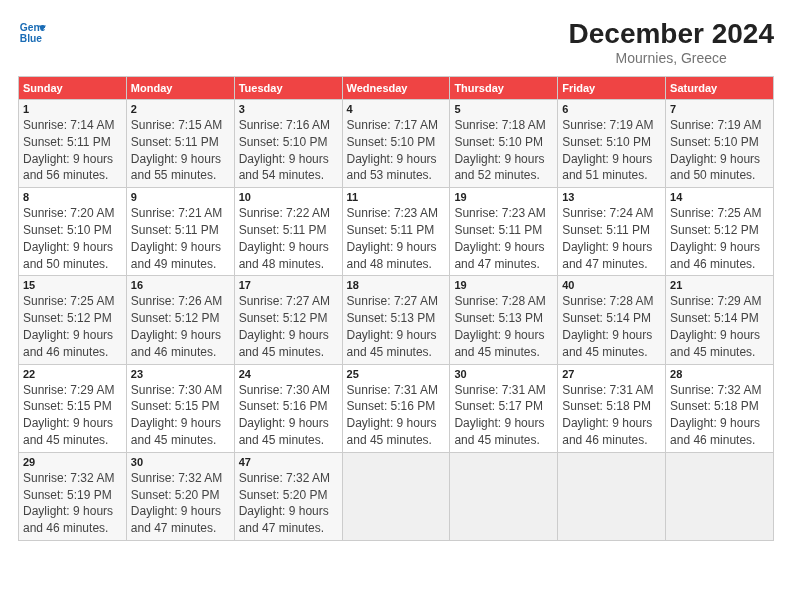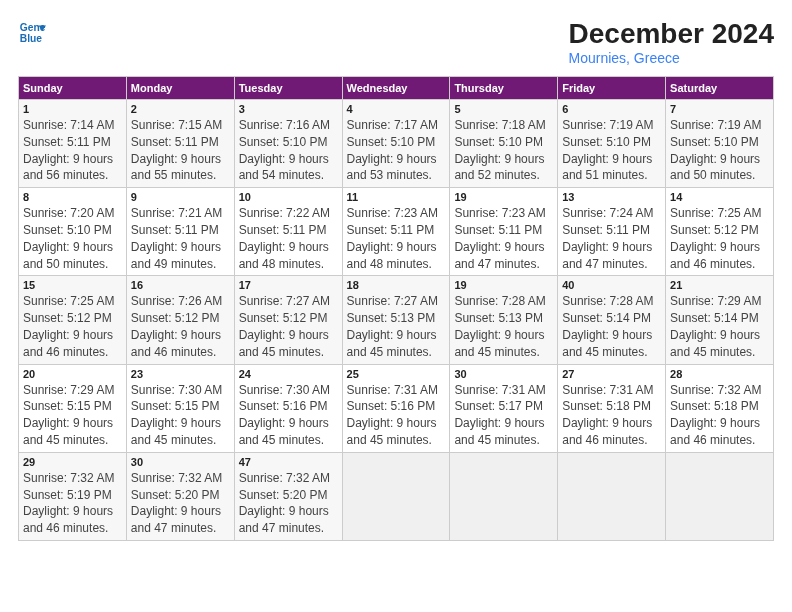--- a/index.html
+++ b/index.html
@@ -24,38 +24,38 @@
     .logo {
       display: flex;
       align-items: center;
       gap: 4px;
     }
     .logo-icon {
       width: 28px;
       height: 28px;
     }
     .title-block {
-      text-align: left;
+      text-align: center;
     }
     .main-title {
       font-size: 28px;
       font-weight: bold;
       color: #222;
     }
     .subtitle {
       font-size: 14px;
-      color: #3b82f6;
+      color: #737373;
     }
     table {
       width: 100%;
       border-collapse: collapse;
       table-layout: fixed;
     }
     thead tr th {
-      background-color: #701a75;
+      background-color: #ef4444;
       color: #fff;
       font-size: 11px;
       font-weight: bold;
       padding: 5px 4px;
       text-align: left;
       border: 1px solid #ccc;
     }
     tbody tr td {
       border: 1px solid #ccc;
       vertical-align: top;
@@ -138,21 +138,21 @@
         <tr>
           <td><span class="day-num">15</span><span class="day-info">Sunrise: 7:25 AM<br>Sunset: 5:12 PM<br>Daylight: 9 hours<br>and 46 minutes.</span></td>
           <td><span class="day-num">16</span><span class="day-info">Sunrise: 7:26 AM<br>Sunset: 5:12 PM<br>Daylight: 9 hours<br>and 46 minutes.</span></td>
           <td><span class="day-num">17</span><span class="day-info">Sunrise: 7:27 AM<br>Sunset: 5:12 PM<br>Daylight: 9 hours<br>and 45 minutes.</span></td>
           <td><span class="day-num">18</span><span class="day-info">Sunrise: 7:27 AM<br>Sunset: 5:13 PM<br>Daylight: 9 hours<br>and 45 minutes.</span></td>
           <td><span class="day-num">19</span><span class="day-info">Sunrise: 7:28 AM<br>Sunset: 5:13 PM<br>Daylight: 9 hours<br>and 45 minutes.</span></td>
           <td><span class="day-num">40</span><span class="day-info">Sunrise: 7:28 AM<br>Sunset: 5:14 PM<br>Daylight: 9 hours<br>and 45 minutes.</span></td>
           <td><span class="day-num">21</span><span class="day-info">Sunrise: 7:29 AM<br>Sunset: 5:14 PM<br>Daylight: 9 hours<br>and 45 minutes.</span></td>
         </tr>
         <tr>
-          <td><span class="day-num">20</span><span class="day-info">Sunrise: 7:29 AM<br>Sunset: 5:15 PM<br>Daylight: 9 hours<br>and 45 minutes.</span></td>
+          <td><span class="day-num">22</span><span class="day-info">Sunrise: 7:29 AM<br>Sunset: 5:15 PM<br>Daylight: 9 hours<br>and 45 minutes.</span></td>
           <td><span class="day-num">23</span><span class="day-info">Sunrise: 7:30 AM<br>Sunset: 5:15 PM<br>Daylight: 9 hours<br>and 45 minutes.</span></td>
           <td><span class="day-num">24</span><span class="day-info">Sunrise: 7:30 AM<br>Sunset: 5:16 PM<br>Daylight: 9 hours<br>and 45 minutes.</span></td>
           <td><span class="day-num">25</span><span class="day-info">Sunrise: 7:31 AM<br>Sunset: 5:16 PM<br>Daylight: 9 hours<br>and 45 minutes.</span></td>
           <td><span class="day-num">30</span><span class="day-info">Sunrise: 7:31 AM<br>Sunset: 5:17 PM<br>Daylight: 9 hours<br>and 45 minutes.</span></td>
           <td><span class="day-num">27</span><span class="day-info">Sunrise: 7:31 AM<br>Sunset: 5:18 PM<br>Daylight: 9 hours<br>and 46 minutes.</span></td>
           <td><span class="day-num">28</span><span class="day-info">Sunrise: 7:32 AM<br>Sunset: 5:18 PM<br>Daylight: 9 hours<br>and 46 minutes.</span></td>
         </tr>
         <tr>
           <td><span class="day-num">29</span><span class="day-info">Sunrise: 7:32 AM<br>Sunset: 5:19 PM<br>Daylight: 9 hours<br>and 46 minutes.</span></td>
           <td><span class="day-num">30</span><span class="day-info">Sunrise: 7:32 AM<br>Sunset: 5:20 PM<br>Daylight: 9 hours<br>and 47 minutes.</span></td>

